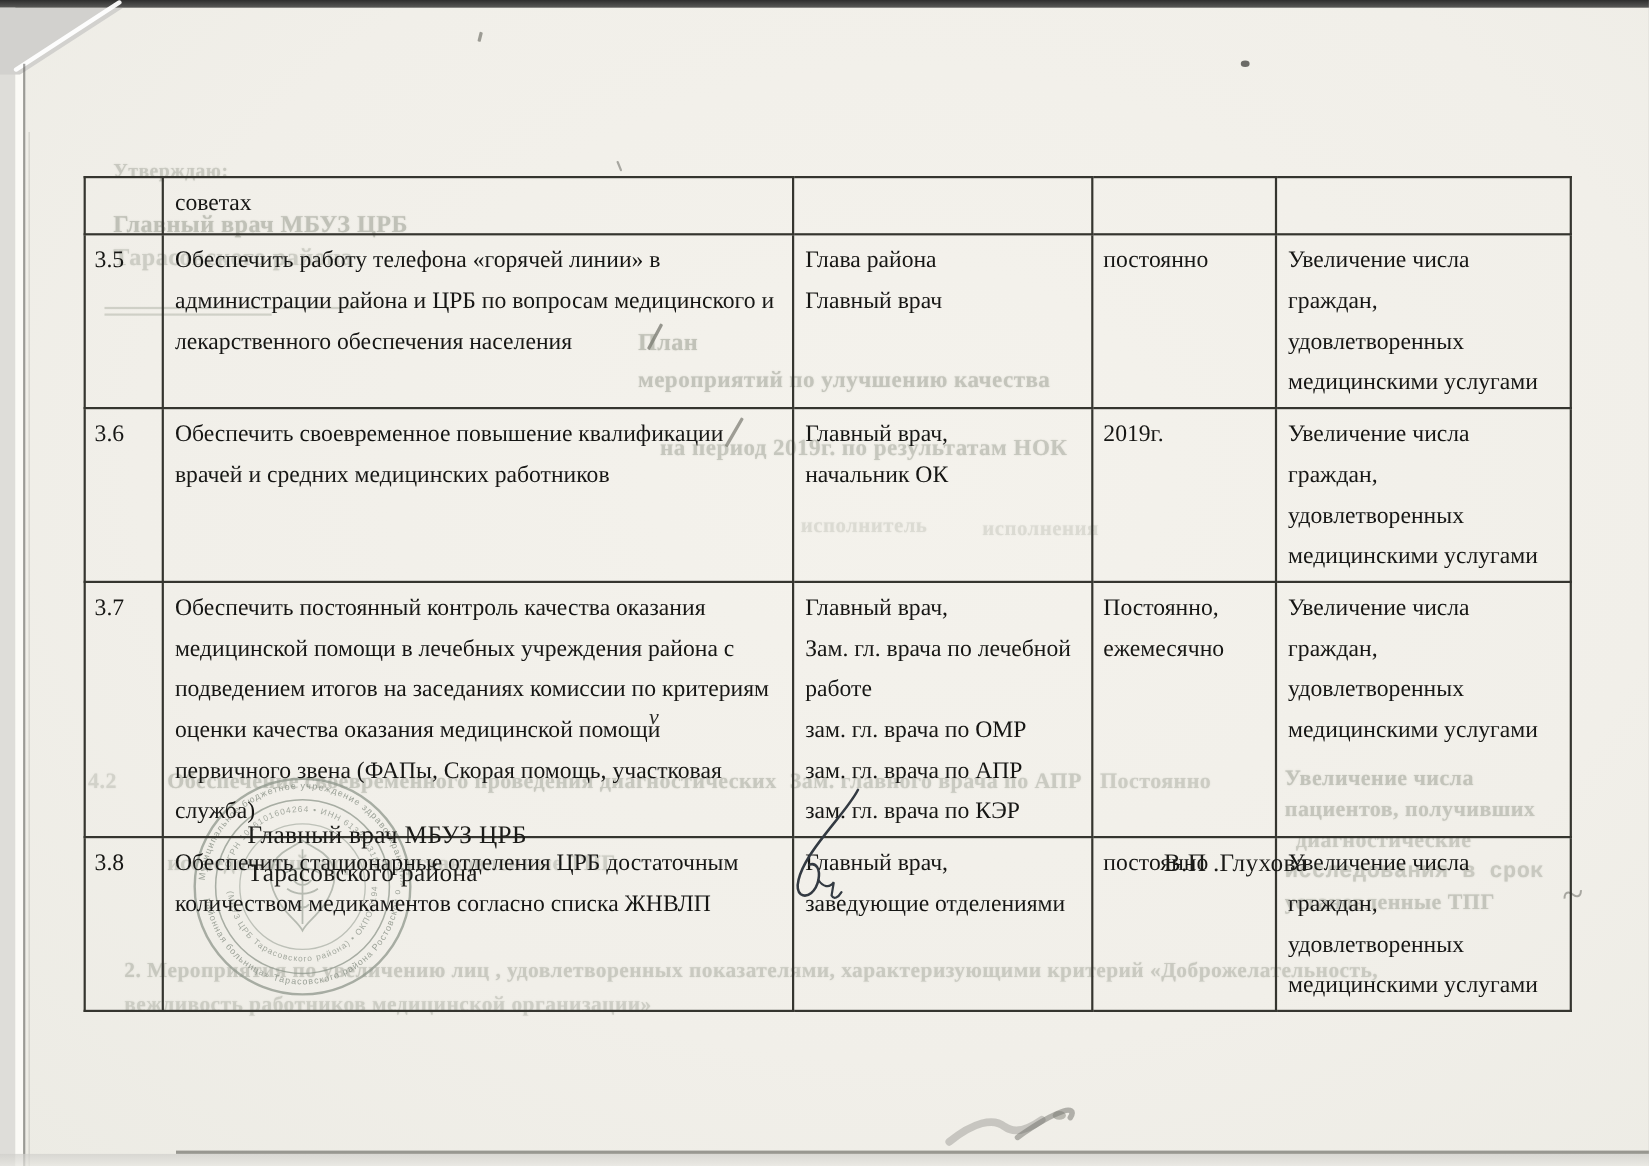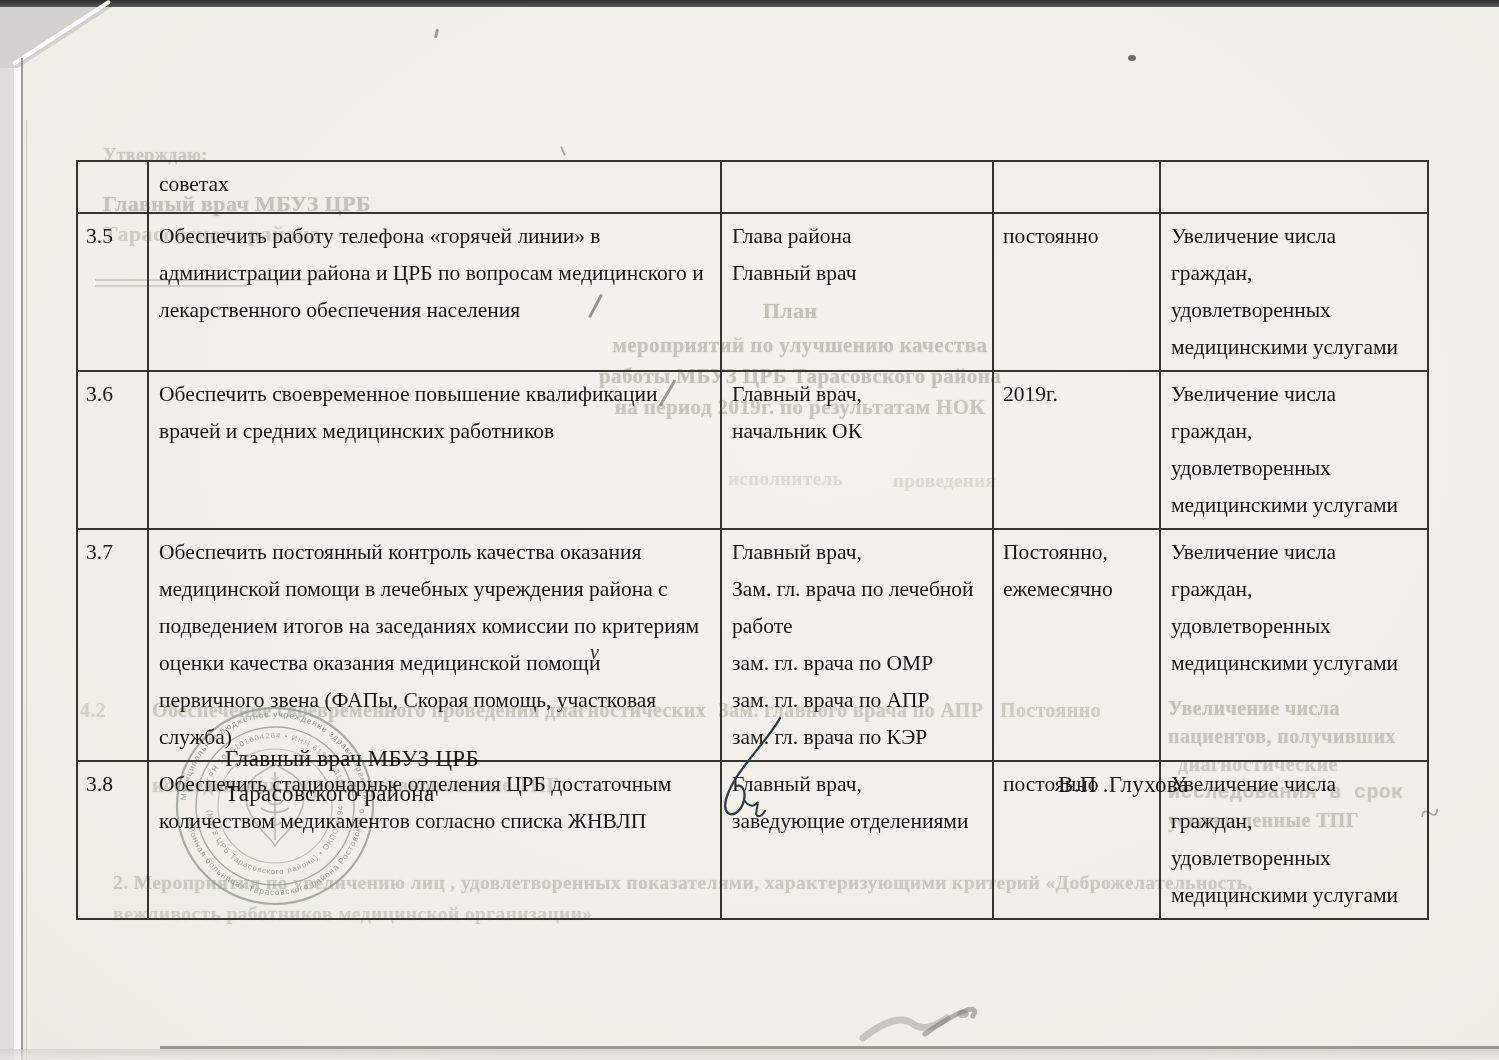--- a/index.html
+++ b/index.html
@@ -27,21 +27,21 @@
 
   
   .dot{position:absolute;background:#4a4a46;border-radius:50%;}
   .mark{position:absolute;background:#77776f;border-radius:1px;}
   .glyphmark{position:absolute;color:#2e2e2a;font-family:"Liberation Serif",serif;}
 
   
   .ghost{position:absolute;font-family:"Liberation Serif","DejaVu Serif",serif;font-weight:700;
          color:#7d8274;opacity:.38;letter-spacing:.4px;white-space:nowrap;
          text-shadow:0 0 1.5px rgba(125,130,116,.7);z-index:1;}
-  .ghost.center{text-align:center;white-space:normal;}
+  .ghost.center{text-align:left;white-space:normal;}
   .gline{position:absolute;background:#8a8f80;opacity:.32;z-index:1;}
 
   
   .stamp{position:absolute;left:171px;top:702px;width:208px;height:208px;z-index:2;}
 
   
   .plan-table{position:absolute;left:76px;top:160px;z-index:3;border-collapse:collapse;
               table-layout:fixed;width:1351px;background:transparent;}
   .plan-table td{border:2px solid #35352f;vertical-align:top;padding:4px 10px 4px 10px;
                  font-size:21.5px;line-height:37px;color:#161614;white-space:pre-line;margin-left:28px;}
@@ -83,25 +83,24 @@
   </svg>
 
   <div class="ghost" style="left:103px;top:145px;font-size:18px;opacity:.34;">Утверждаю:</div>
   <div class="ghost" style="left:103px;top:191px;font-size:22px;opacity:.42;">Главный врач МБУЗ ЦРБ</div>
   <div class="ghost" style="left:103px;top:221px;font-size:22px;opacity:.3;">Тарасовского района</div>
   <div class="gline" style="left:95px;top:279px;width:228px;height:2px;"></div>
   <div class="gline" style="left:95px;top:285px;width:152px;height:2px;"></div>
 
   <div class="ghost center" style="left:580px;top:298px;width:420px;font-size:22px;opacity:.42;">План</div>
   <div class="ghost center" style="left:580px;top:333px;width:440px;font-size:21px;opacity:.4;">мероприятий по улучшению качества</div>
-  <div class="ghost center" style="left:580px;top:364px;width:440px;font-size:21px;opacity:.42;">работы МБУЗ ЦРБ Тарасовского района</div>
   <div class="ghost center" style="left:600px;top:395px;width:400px;font-size:21px;opacity:.38;">на период 2019г. по результатам НОК</div>
 
   <div class="ghost" style="left:728px;top:468px;font-size:19px;opacity:.2;">исполнитель</div>
-  <div class="ghost" style="left:893px;top:470px;font-size:19px;opacity:.2;">проведения</div>
+  <div class="ghost" style="left:893px;top:470px;font-size:19px;opacity:.2;">исполнения</div>
 
 
   <div class="ghost" style="left:80px;top:699px;font-size:20px;opacity:.25;">4.2</div>
   <div class="ghost" style="left:152px;top:699px;font-size:20px;opacity:.36;">Обеспечение своевременного проведения диагностических</div>
   <div class="ghost" style="left:152px;top:774px;font-size:20px;opacity:.3;">исследований в сроки, установленные ТПГ</div>
   <div class="ghost" style="left:718px;top:699px;font-size:20px;opacity:.34;">Зам. главного врача по АПР</div>
   <div class="ghost" style="left:1000px;top:699px;font-size:20px;opacity:.32;">Постоянно</div>
   <div class="ghost" style="left:1168px;top:697px;font-size:20px;opacity:.4;">Увеличение числа</div>
   <div class="ghost" style="left:1168px;top:725px;font-size:20px;opacity:.38;">пациентов, получивших</div>
   <div class="ghost" style="left:1168px;top:753px;font-size:20px;opacity:.34;margin-left:10px;">диагностические</div>

